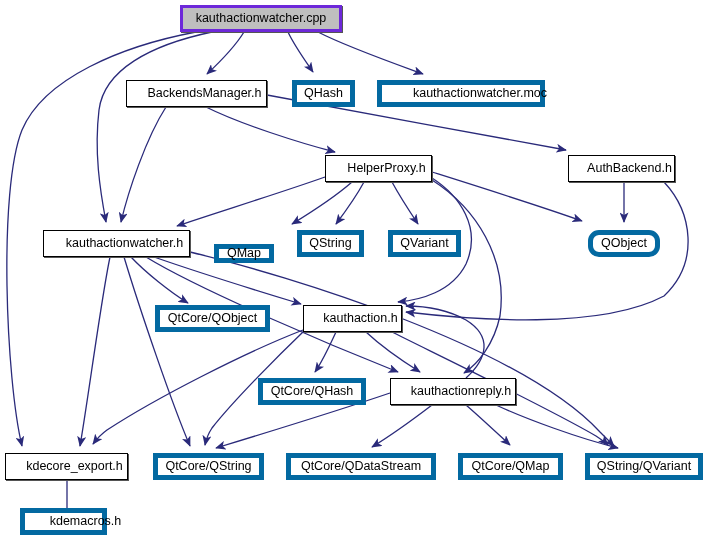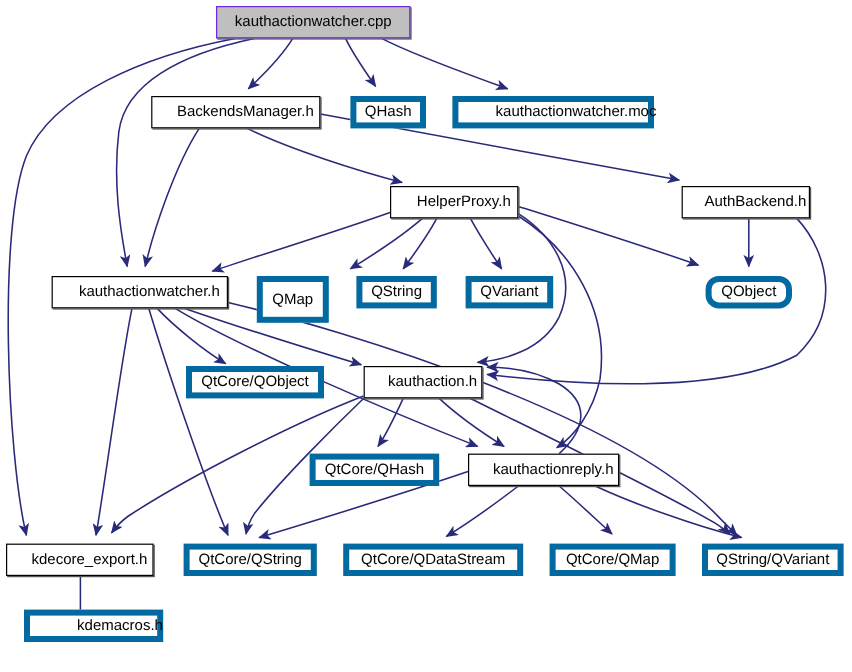--- a/index.html
+++ b/index.html
@@ -6,21 +6,21 @@
   body{width:710px;height:560px;overflow:hidden;
        font-family:"Liberation Sans","DejaVu Sans",sans-serif;}
   #graph{position:relative;width:710px;height:560px;}
   #edges{position:absolute;left:0;top:0;width:710px;height:560px;}
   .node{position:absolute;box-sizing:border-box;display:flex;
         align-items:center;justify-content:center;
         font-size:12.5px;line-height:1;color:#000000;
         white-space:nowrap;background:#ffffff;
         border:5px solid #0369a1;}
   .node.hdr{border:1px solid #000000;box-shadow:1px 1px 0 0 #555555;padding-left:16px;}
-  .node.root{background:#bfbfbf;border:1px solid #6d28d9;
+  .node.root{background:#bfbfbf;border:3px solid #6d28d9;
              box-shadow:1px 1px 0 0 #555555;}
   .node span{display:block;}
 </style>
 </head>
 <body>
 
 <div id="graph">
 
   <svg id="edges" viewBox="0 0 710 560" xmlns="http://www.w3.org/2000/svg">
     <defs>
@@ -81,21 +81,21 @@
       </div>
       <div class="node hdr" style="left: 325px; top: 155px; width: 107px; height: 27px;">
         <span>HelperProxy.h</span>
       </div>
       <div class="node hdr" style="left: 568px; top: 155px; width: 107px; height: 27px;">
         <span>AuthBackend.h</span>
       </div>
       <div class="node hdr" style="left: 43px; top: 230px; width: 147px; height: 27px;">
         <span>kauthactionwatcher.h</span>
       </div>
-      <div class="node plain" style="left: 214px; top: 230px; width: 60px; height: 39px;">
+      <div class="node plain" style="left: 214px; top: 244px; width: 60px; height: 19px;">
         <span>QMap</span>
       </div>
       <div class="node plain" style="left: 297px; top: 230px; width: 67px; height: 27px;">
         <span>QString</span>
       </div>
       <div class="node plain" style="left: 388px; top: 230px; width: 73px; height: 27px;">
         <span>QVariant</span>
       </div>
       <div class="node plain" style="left: 588px; top: 230px; width: 72px; height: 27px; border-radius: 11px;">
         <span>QObject</span>
@@ -120,18 +120,18 @@
       </div>
       <div class="node plain" style="left: 286px; top: 453px; width: 150px; height: 27px;">
         <span>QtCore/QDataStream</span>
       </div>
       <div class="node plain" style="left: 458px; top: 453px; width: 105px; height: 27px;">
         <span>QtCore/QMap</span>
       </div>
       <div class="node plain" style="left: 585px; top: 453px; width: 118px; height: 27px;">
         <span>QString/QVariant</span>
       </div>
-      <div class="node plain" style="left: 20px; top: 508px; width: 116px; height: 27px; padding-left: 44px;">
+      <div class="node plain" style="left: 20px; top: 508px; width: 87px; height: 27px; padding-left: 44px;">
         <span>kdemacros.h</span>
       </div>
     </div>
 
 </div>
 
 </body></html>

